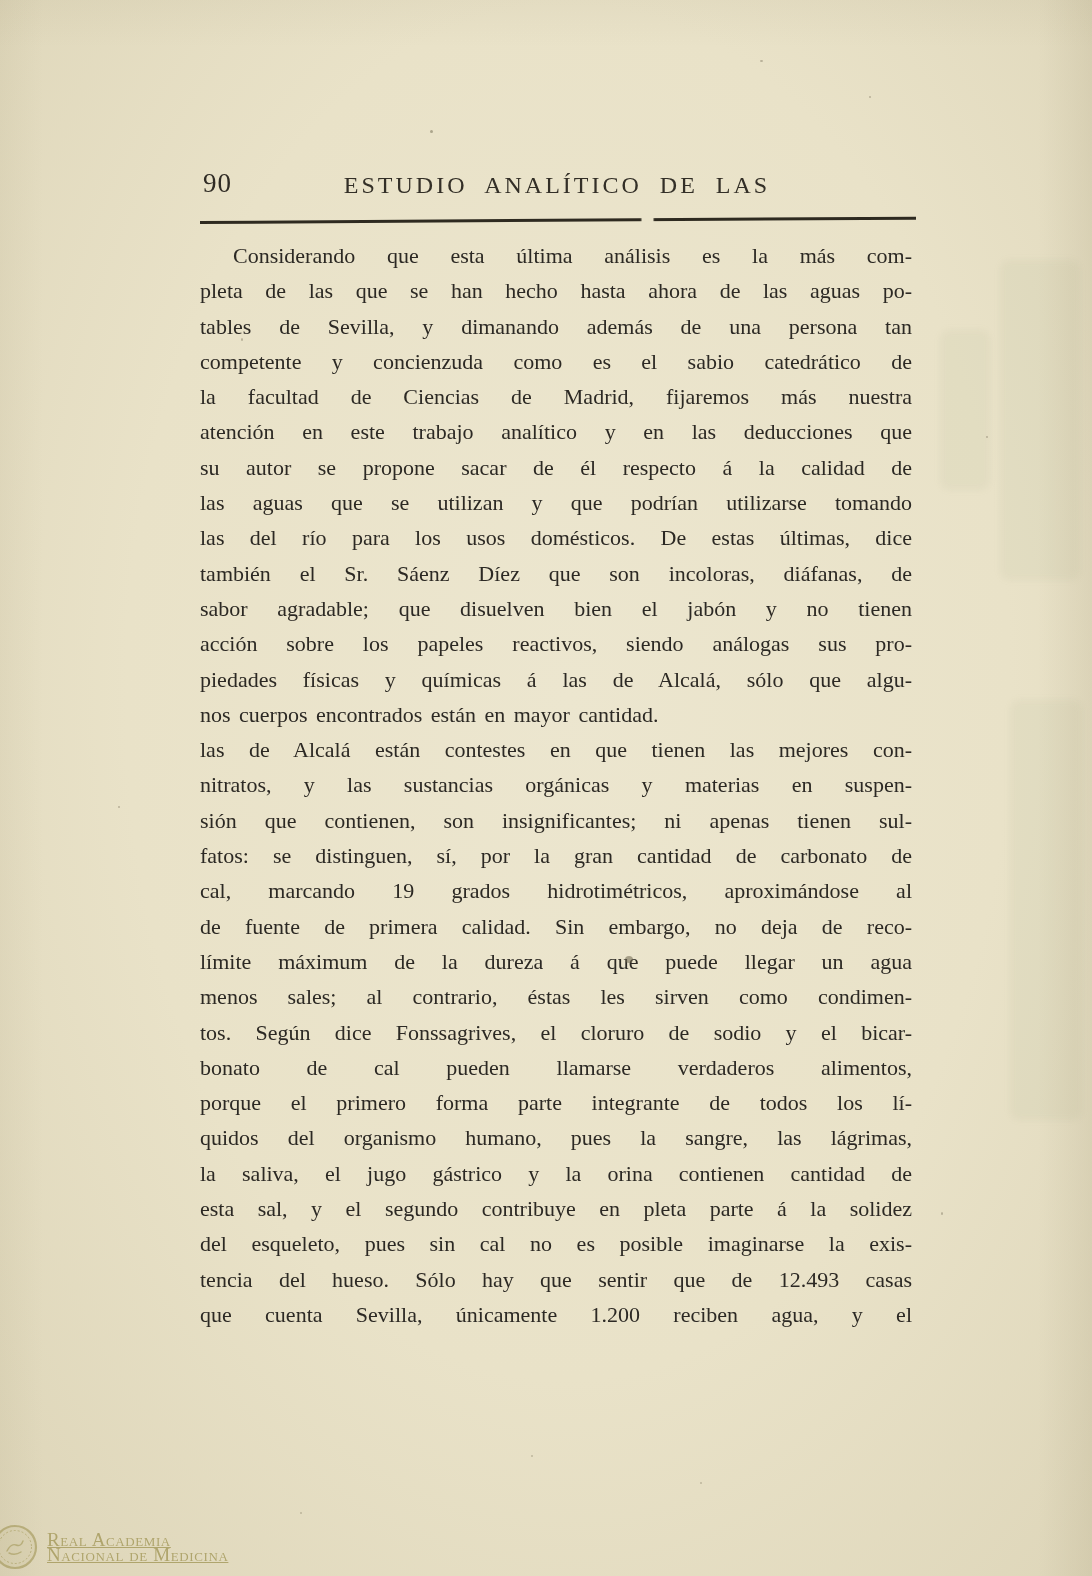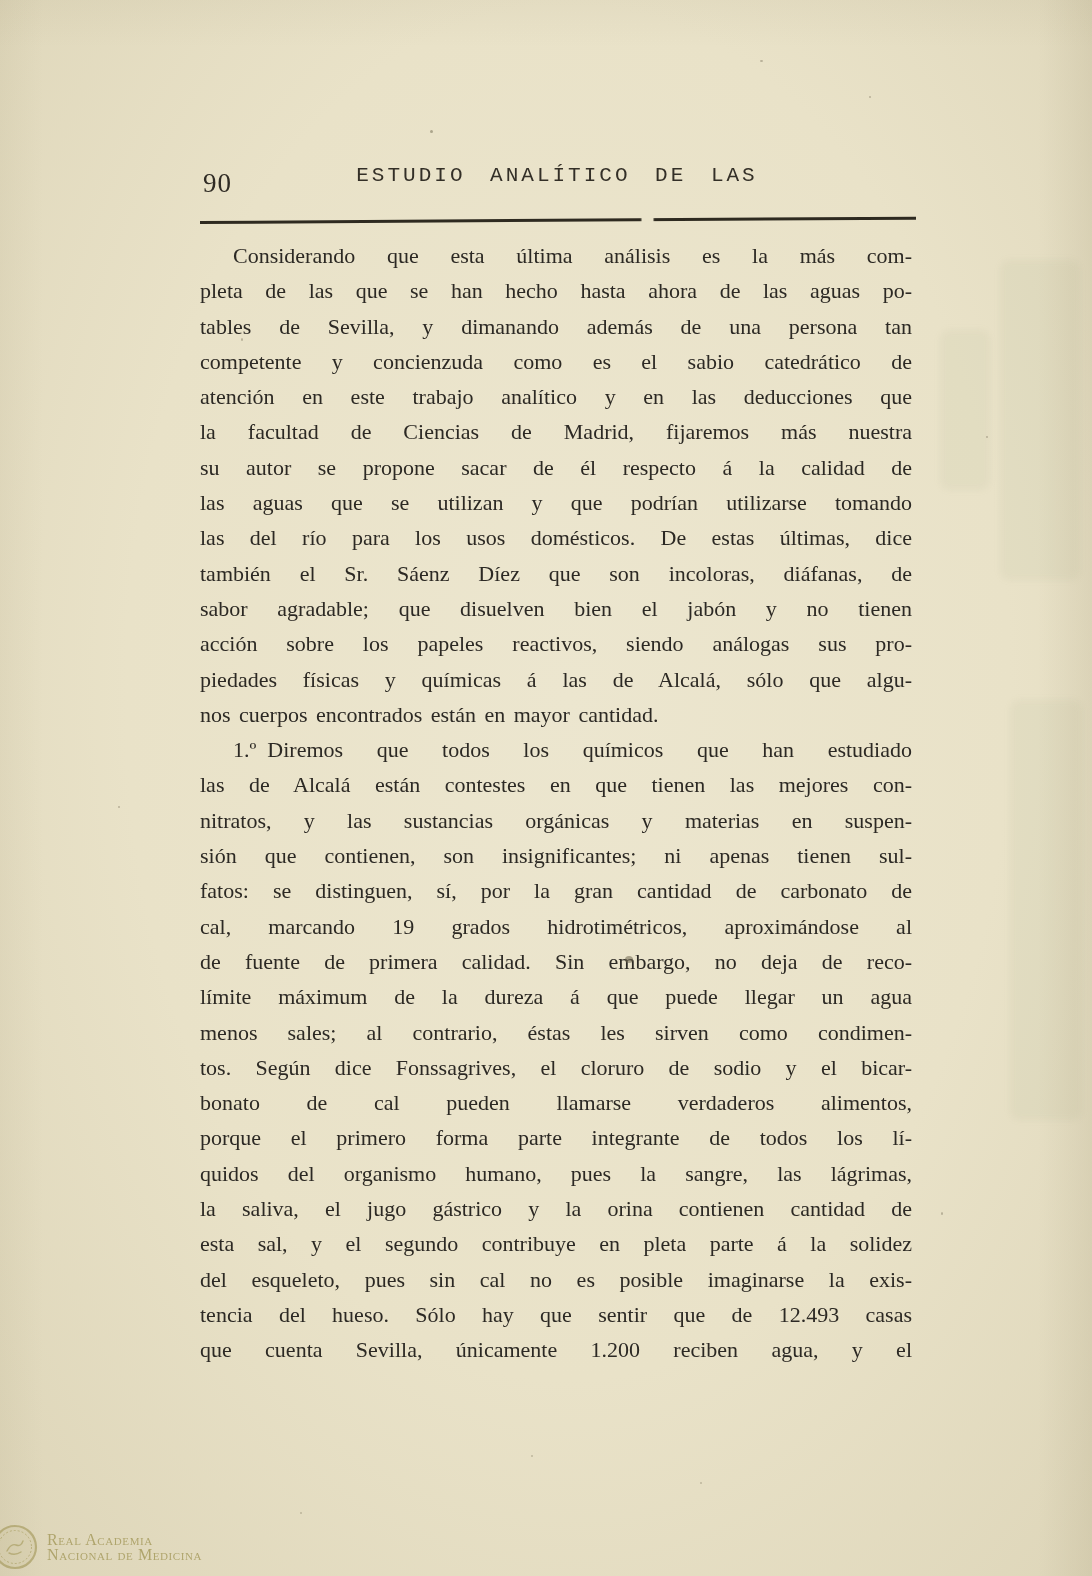--- a/index.html
+++ b/index.html
@@ -14,24 +14,23 @@
     font-family:"Liberation Serif", serif;
     color:#2c2924;
     overflow:hidden;
   }
   .header-row { position:absolute; left:0; top:0; width:100%; }
   .pageno {
     position:absolute; left:203px; top:168px;
     font-size:27px; letter-spacing:1px; color:#2f2b24;
   }
   .running-title {
-    position:absolute; left:200px; top:164px; width:714px;
-    text-align:center; font-size:21px; letter-spacing:3px; word-spacing:9px;
+    position:absolute; left:200px; top:172px; width:714px;
+    text-align:center; font-size:24px; letter-spacing:3px; word-spacing:9px;
     color:#332f27;
-    font-family:Liberation Mono, monospace;
   }
   .rule {
     position:absolute; left:200px; top:221px; width:716px; height:2.6px;
     background:linear-gradient(to right,
       #2e2a20 0%, #2e2a20 61.5%,
       rgba(46,42,32,0) 61.8%, rgba(46,42,32,0) 63.2%,
       #2e2a20 63.5%, #2e2a20 100%);
     transform:rotate(-0.35deg); transform-origin:left center;
   }
   .body-text { position:absolute; left:200px; top:238px; width:712px; }
@@ -41,21 +40,21 @@
     text-align:justify; text-align-last:justify;
     color:#2c2924;
   }
   .line.indent { text-indent:33px; }
   .line.end { text-align-last:left; word-spacing:3px; }
   .watermark {
     position:absolute; left:-8px; top:1524px;
     display:flex; align-items:center; gap:9px;
     color:#a79c5f; opacity:0.85;
   }
-  .wm-text { font-variant:small-caps; letter-spacing:0.6px; line-height:15px; font-size:16px; }
+  .wm-text { font-variant:small-caps; letter-spacing:0.6px; line-height:15px; font-size:19px;text-decoration:underline; }
   .wm-seal { flex:0 0 auto; opacity:0.8; }
   .speck { position:absolute; border-radius:50%; background:#6f6750; }
   .ghost { position:absolute; background:rgba(140,152,112,0.07); filter:blur(3px); border-radius:10px; pointer-events:none; }
 </style>
 </head>
 <body>
 
 <div class="page">
 
   <div class="header-row">
@@ -68,41 +67,40 @@
   <div class="body-text">
 
       <div class="line indent">Considerando que esta última análisis es la más com-</div>
 
       <div class="line">pleta de las que se han hecho hasta ahora de las aguas po-</div>
 
       <div class="line">tables de Sevilla, y dimanando además de una persona tan</div>
 
       <div class="line">competente y concienzuda como es el sabio catedrático de</div>
 
+      <div class="line">la facultad de Ciencias de Madrid, fijaremos más nuestra</div>
+
       <div class="line">atención en este trabajo analítico y en las deducciones que</div>
-
-      <div class="line">la facultad de Ciencias de Madrid, fijaremos más nuestra</div>
 
       <div class="line">su autor se propone sacar de él respecto á la calidad de</div>
 
       <div class="line">las aguas que se utilizan y que podrían utilizarse tomando</div>
 
       <div class="line">las del río para los usos domésticos. De estas últimas, dice</div>
 
       <div class="line">también el Sr. Sáenz Díez que son incoloras, diáfanas, de</div>
 
       <div class="line">sabor agradable; que disuelven bien el jabón y no tienen</div>
 
       <div class="line">acción sobre los papeles reactivos, siendo análogas sus pro-</div>
 
       <div class="line">piedades físicas y químicas á las de Alcalá, sólo que algu-</div>
 
       <div class="line end">nos cuerpos encontrados están en mayor cantidad.</div>
 
-      <div class="line indent">1.º Diremos que todos los químicos que han estudiado</div>
 
       <div class="line">las de Alcalá están contestes en que tienen las mejores con-</div>
 
 
       <div class="line">nitratos, y las sustancias orgánicas y materias en suspen-</div>
 
       <div class="line">sión que contienen, son insignificantes; ni apenas tienen sul-</div>
 
       <div class="line">fatos: se distinguen, sí, por la gran cantidad de carbonato de</div>
 

